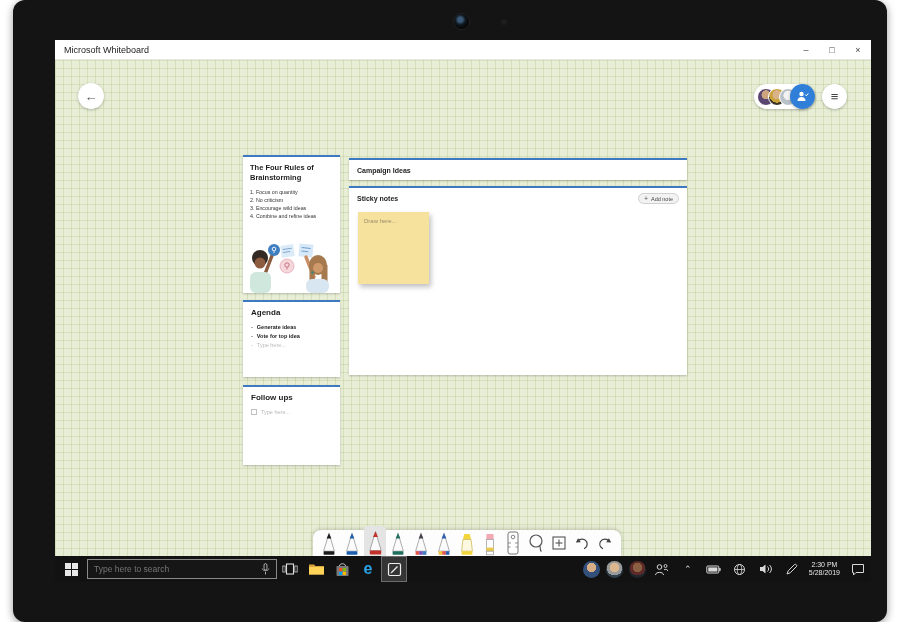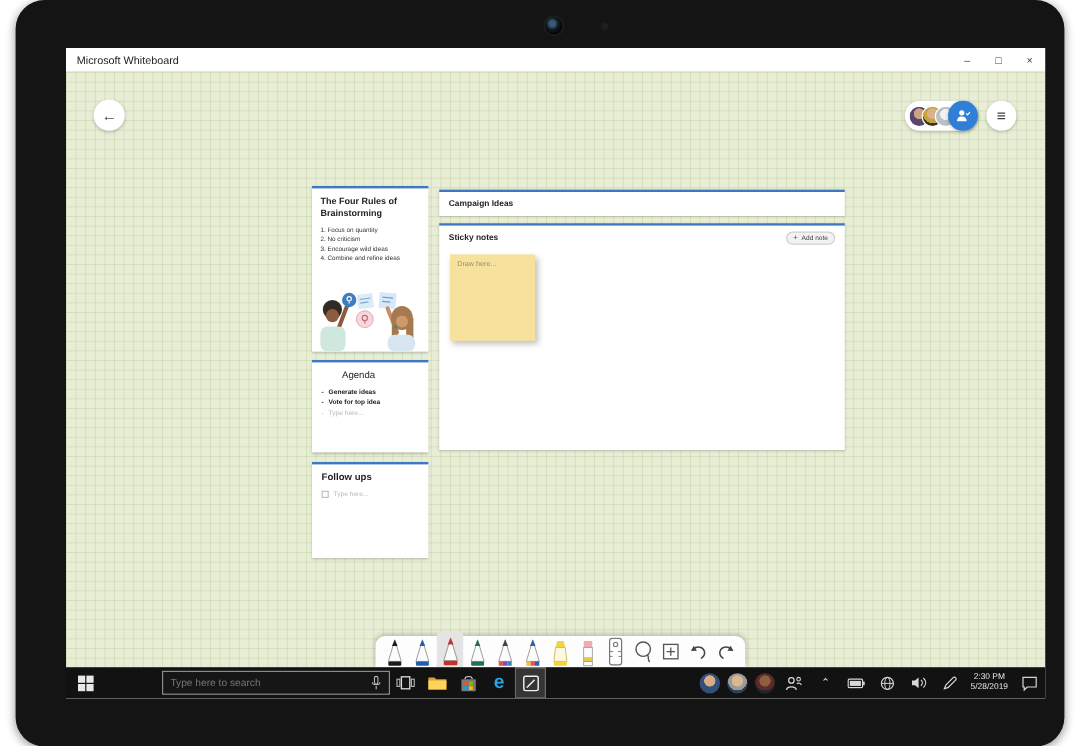--- a/index.html
+++ b/index.html
@@ -1,20 +1,20 @@
 <!DOCTYPE html>
 <html><head>
 <meta charset="utf-8">
 <style>
   * { margin:0; padding:0; box-sizing:border-box; }
   html,body { width:900px; height:622px; background:#ffffff; font-family:"Liberation Sans", sans-serif; overflow:hidden; }
   .stage { position:relative; width:900px; height:622px; }
 
   
-  .device { position:absolute; left:13px; top:0; width:874px; height:622px; background:#141414; border-radius:24px; box-shadow:0 2px 8px rgba(0,0,0,.4); }
+  .device { position:absolute; left:13px; top:0; width:874px; height:622px; background:#141414; border-radius:12px; box-shadow:0 2px 8px rgba(0,0,0,.4); }
   .camera { position:absolute; left:440px; top:13px; width:17px; height:17px; border-radius:50%; background:radial-gradient(circle at 42% 38%, #3a5a77 0 18%, #10181f 40%, #050505 70%); border:1px solid #222; }
   .sensor-dot { position:absolute; left:488px; top:19px; width:6px; height:6px; border-radius:50%; background:#1e1e1e; }
 
   
   .screen { position:absolute; left:42px; top:40px; width:816px; height:542px; background:#fff; overflow:hidden; }
 
   .titlebar { position:absolute; left:0; top:0; width:100%; height:20px; background:#ffffff; display:flex; align-items:center; border-bottom:1px solid #e8e8e8; }
   .titlebar .title { font-size:9px; color:#222; padding-left:9px; }
   .win-controls { margin-left:auto; display:flex; height:100%; }
   .win-btn { width:26px; height:100%; display:flex; align-items:center; justify-content:center; font-size:9px; color:#444; cursor:default; }
@@ -33,29 +33,29 @@
 
   .collab-pill { position:absolute; left:699px; top:24px; width:61px; height:25px; background:#fff; border-radius:13px; box-shadow:0 1px 3px rgba(0,0,0,.25); display:flex; align-items:center; padding-left:3px; }
   .avatar { width:18px; height:18px; border-radius:50%; border:1px solid #fff; }
   .avatar + .avatar { margin-left:-7px; }
   .av-p1 { background:radial-gradient(circle at 50% 36%, #cba37e 0 33%, #5a4470 36%); }
   .av-p2 { background:radial-gradient(circle at 50% 36%, #d9b289 0 33%, #caa23a 36% 60%, #3c3328 61%); }
   .av-p3 { background:radial-gradient(circle at 50% 40%, #f2f2f2 0 35%, #b9c2c9 38%); }
   .invite-btn { position:absolute; right:0; top:0; width:25px; height:25px; border-radius:50%; background:#2f7ed8; display:flex; align-items:center; justify-content:center; box-shadow:0 1px 3px rgba(0,0,0,.25); }
 
   
-  .card { position:absolute; background:#fff; border-top:2px solid #3c79c0; box-shadow:0 1px 2px rgba(0,0,0,.22);margin-left:17px; }
+  .card { position:absolute; background:#fff; border-top:2px solid #3c79c0; box-shadow:0 1px 2px rgba(0,0,0,.22); }
   .card-fourrules { left:188px; top:95px; width:97px; height:138px; }
   .fr-title { font-weight:bold; font-size:7.5px; line-height:1.3; color:#1e1e1e; padding:6px 7px 3px; }
   .fr-list { list-style:none; padding:2px 7px 0; }
   .fr-list li { font-size:5.3px; line-height:1.55; color:#333; }
   .fr-illustration { position:absolute; left:0; bottom:0; width:97px; height:66px; }
 
   .card-agenda { left:188px; top:240px; width:97px; height:77px; }
-  .ag-title { font-weight:normal; font-size:8px; color:#1e1e1e; padding:6px 25px 4px; }
+  .ag-title { font-weight:bold; font-size:8px; color:#1e1e1e; padding:6px 8px 4px; }
   .ag-row { display:flex; gap:4px; font-size:5.5px; font-weight:bold; color:#222; padding:3px 8px 0; }
   .ag-row.placeholder { color:#b8b8b8; font-weight:normal; }
 
   .card-followups { left:188px; top:325px; width:97px; height:80px; }
   .fu-title { font-weight:bold; font-size:8px; color:#1e1e1e; padding:6px 8px 5px; }
   .fu-row { display:flex; align-items:center; gap:4px; padding:2px 8px 0; }
   .fu-checkbox { width:6px; height:6px; border:1px solid #c0c0c0; background:#fff; }
   .fu-row span { font-size:5.5px; color:#b8b8b8; }
 
   .card-campaign { left:294px; top:98px; width:338px; height:22px; display:flex; align-items:center; }
@@ -74,21 +74,21 @@
   .tool { width:22px; height:26px; display:flex; align-items:flex-end; justify-content:center; position:relative; }
   .tool.centered { align-items:center; }
   .tool.selected { background:#e4e4e4; border-radius:4px 4px 0 0; height:30px; margin-top:-4px; }
   .tool svg { display:block; }
 
   
   .taskbar { position:absolute; left:0; top:516px; width:816px; height:26px; background:#121212; display:flex; align-items:center; }
   .tb-start { width:32px; height:26px; display:flex; align-items:center; justify-content:center; }
   .win-logo { display:grid; grid-template-columns:6px 6px; grid-template-rows:6px 6px; gap:1px; }
   .win-logo div { background:#e8e8e8; }
-  .tb-search { width:190px; height:20px; background:#161616; border:1px solid #8a8a8a; display:flex; align-items:center; padding:0 6px; gap:5px;margin-left:48px; }
+  .tb-search { width:190px; height:20px; background:#161616; border:1px solid #8a8a8a; display:flex; align-items:center; padding:0 6px; gap:5px; }
   .tb-search input { flex:1; background:transparent; border:none; outline:none; color:#cfcfcf; font-size:8.5px; font-family:"Liberation Sans", sans-serif; }
   .tb-icon { width:26px; height:26px; display:flex; align-items:center; justify-content:center; position:relative; }
   .tb-icon.active { background:rgba(255,255,255,.15); box-shadow:inset 0 0 0 1px rgba(255,255,255,.28); }
   .edge-e { font-size:16px; font-weight:bold; color:#2ba3e6; line-height:1; }
   .tb-spacer { flex:1; }
   .tray-avatar { width:17px; height:17px; border-radius:50%; margin:0 3px; }
   .tav1 { background:radial-gradient(circle at 50% 38%, #d6ad84 0 33%, #32507a 36%); }
   .tav2 { background:radial-gradient(circle at 50% 38%, #dcb68f 0 33%, #9a9a9a 36% 58%, #31404d 59%); }
   .tav3 { background:radial-gradient(circle at 50% 38%, #8a5f42 0 33%, #5e2a28 36% 58%, #20262e 59%); }
   .tb-clock { text-align:center; color:#e8e8e8; font-size:7px; line-height:8.5px; margin:0 5px 0 4px; }

